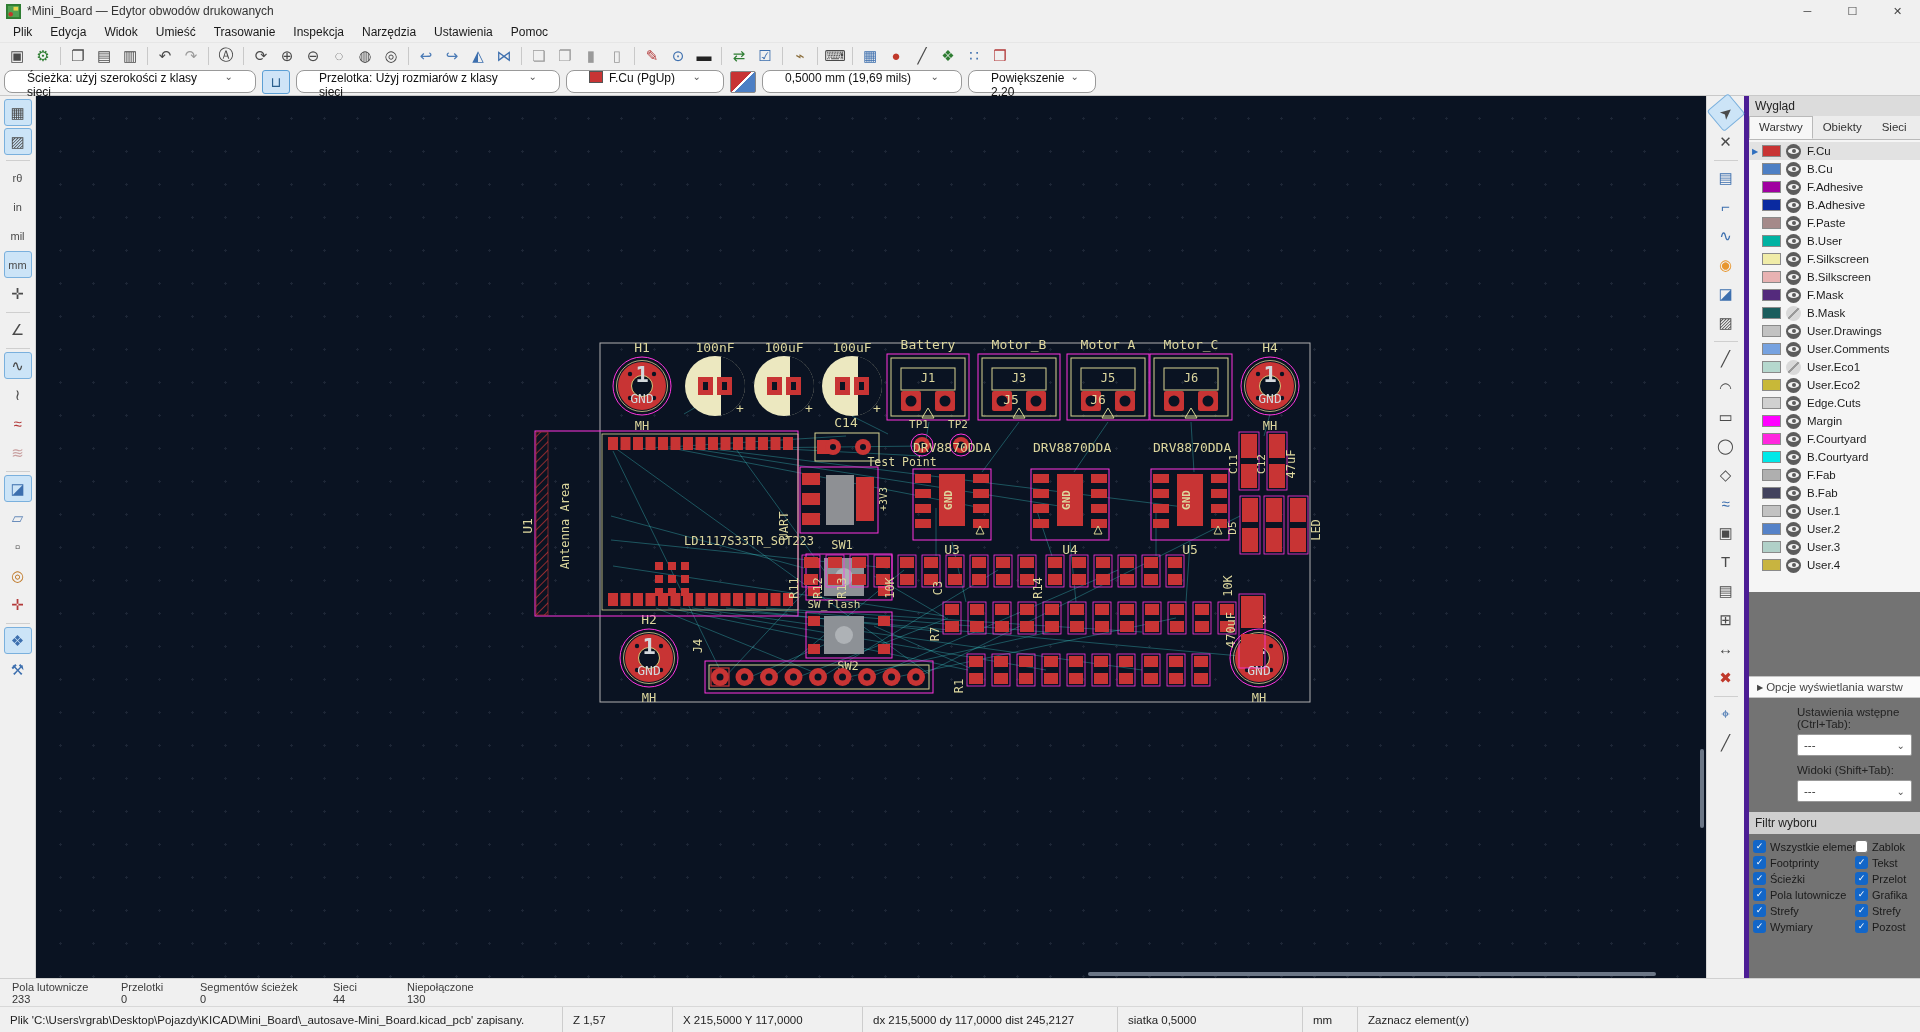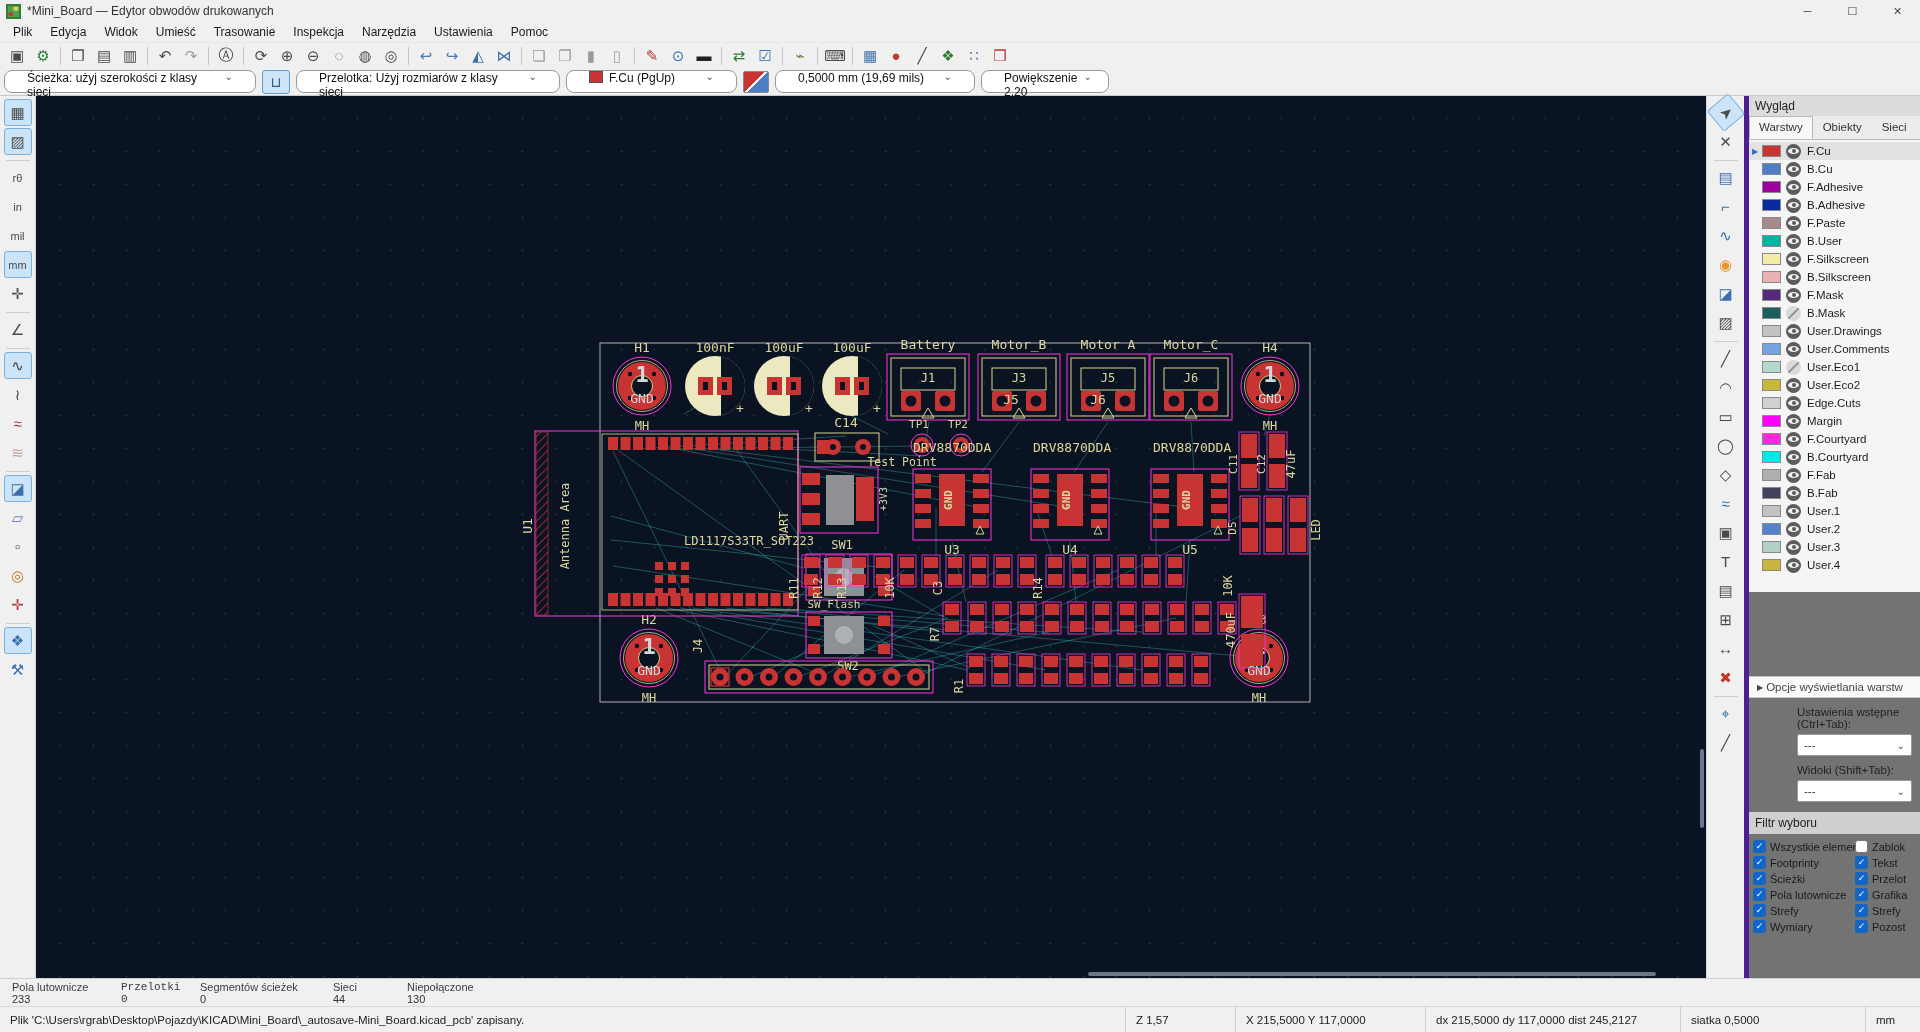--- a/index.html
+++ b/index.html
@@ -181,21 +181,21 @@
       <span>Ścieżka: użyj szerokości z klasy sieci</span>
       <span class="chev">⌄</span>
     </div>
     <div class="mini-btn">
       <span>⊔</span>
     </div>
     <div class="combo" style="width:264px">
       <span>Przelotka: Użyj rozmiarów z klasy sieci</span>
       <span class="chev">⌄</span>
     </div>
-    <div class="combo" style="width:171px">
+    <div class="combo" style="width:158px">
       <span class="sw-red"></span>
       <span>F.Cu (PgUp)</span>
       <span class="chev">⌄</span>
     </div>
     <div class="pair-btn"></div>
     <div class="combo" style="width:200px">
       <span>0,5000 mm (19,69 mils)</span>
       <span class="chev">⌄</span>
     </div>
     <div class="combo" style="width:128px">
@@ -1093,21 +1093,21 @@
           </div>
       </div>
     </div>
   </div>
 
   <div class="counts" id="counts">
       <div class="count-cell" style="width: 109px;">
         <div>Pola lutownicze</div>
         <div class="v">233</div>
       </div>
-      <div class="count-cell" style="width: 79px; font-family: Liberation Mono, monospace;">
+      <div class="count-cell" style="width: 79px;">
         <div>Przelotki</div>
         <div class="v">0</div>
       </div>
       <div class="count-cell" style="width: 133px;">
         <div>Segmentów ścieżek</div>
         <div class="v">0</div>
       </div>
       <div class="count-cell" style="width: 74px;">
         <div>Sieci</div>
         <div class="v">44</div>
@@ -1118,14 +1118,15 @@
       </div>
     </div>
 
   <div class="statusbar">
     <div class="sb-cell sb-msg">Plik 'C:\Users\rgrab\Desktop\Pojazdy\KICAD\Mini_Board\_autosave-Mini_Board.kicad_pcb' zapisany.</div>
     <div class="sb-cell" style="width:110px">Z 1,57</div>
     <div class="sb-cell" style="width:190px">X 215,5000  Y 117,0000</div>
     <div class="sb-cell" style="width:255px">dx 215,5000  dy 117,0000  dist 245,2127</div>
     <div class="sb-cell" style="width:185px">siatka 0,5000</div>
     <div class="sb-cell" style="width:55px">mm</div>
+    <div class="sb-cell" style="flex:1; border-left:1px solid #cdcdcd">Zaznacz element(y)</div>
   </div>
 </div>
 
 </body></html>

